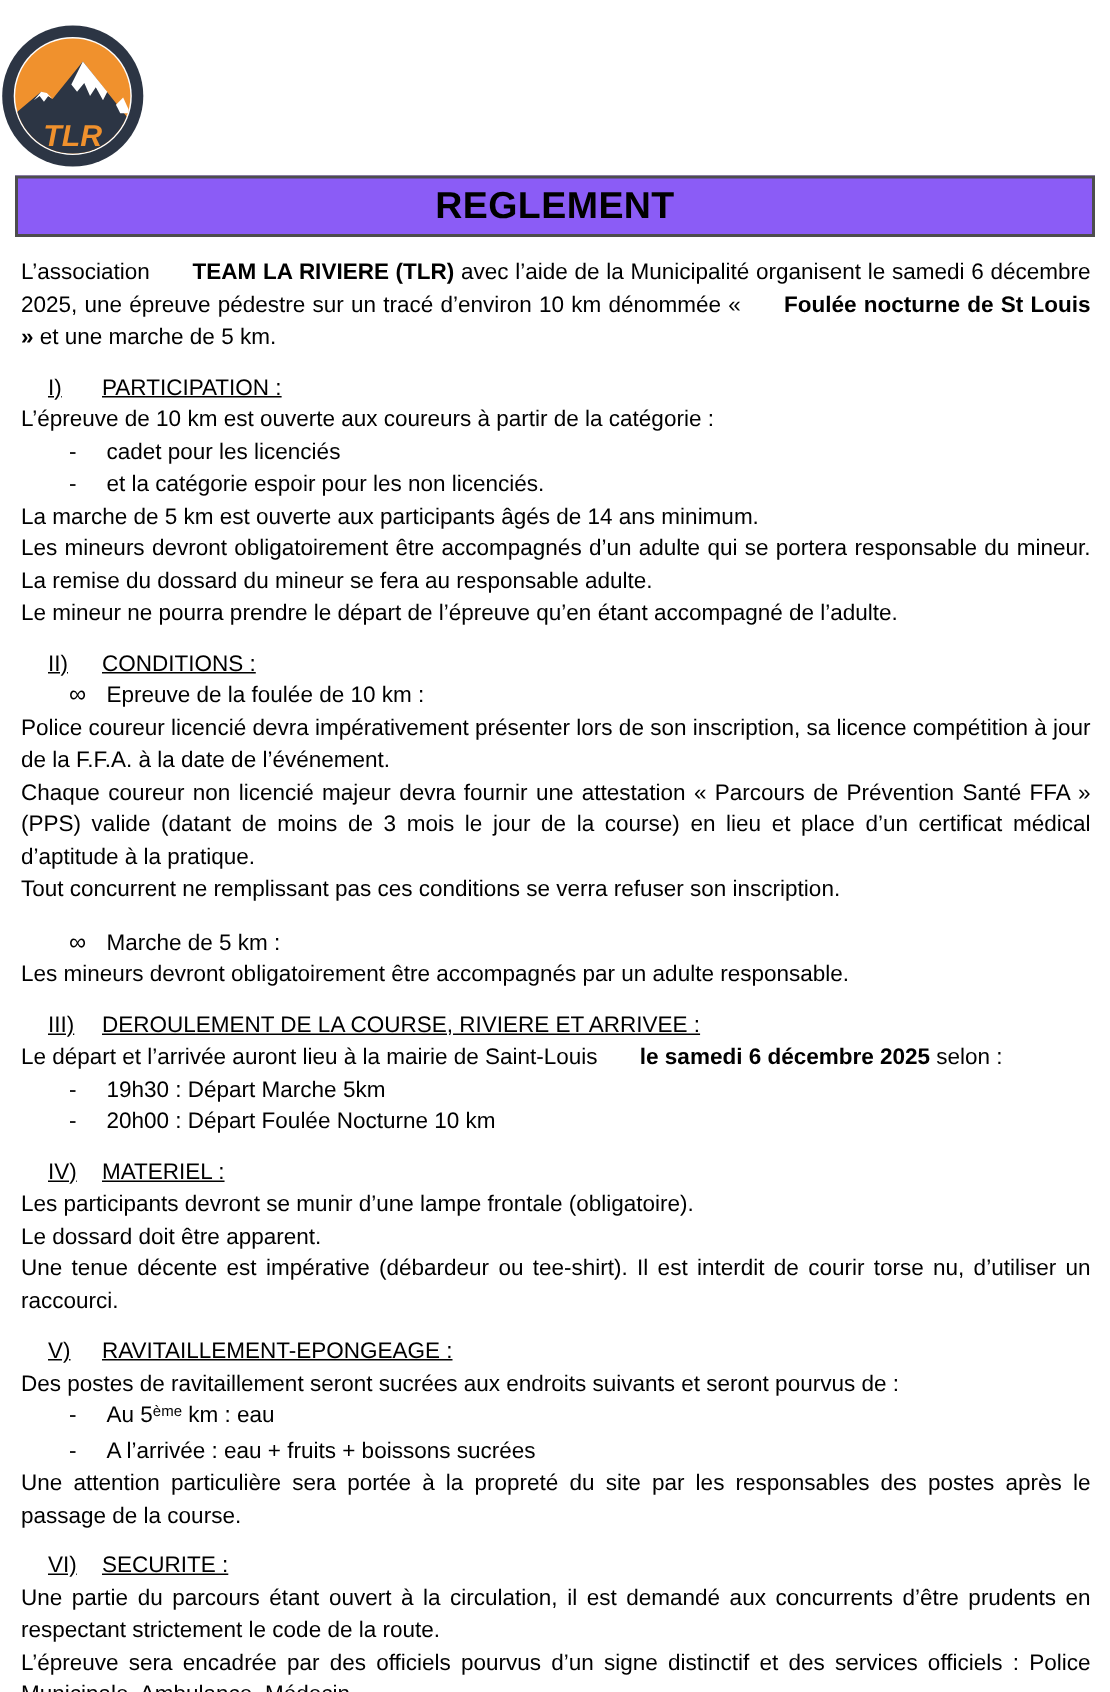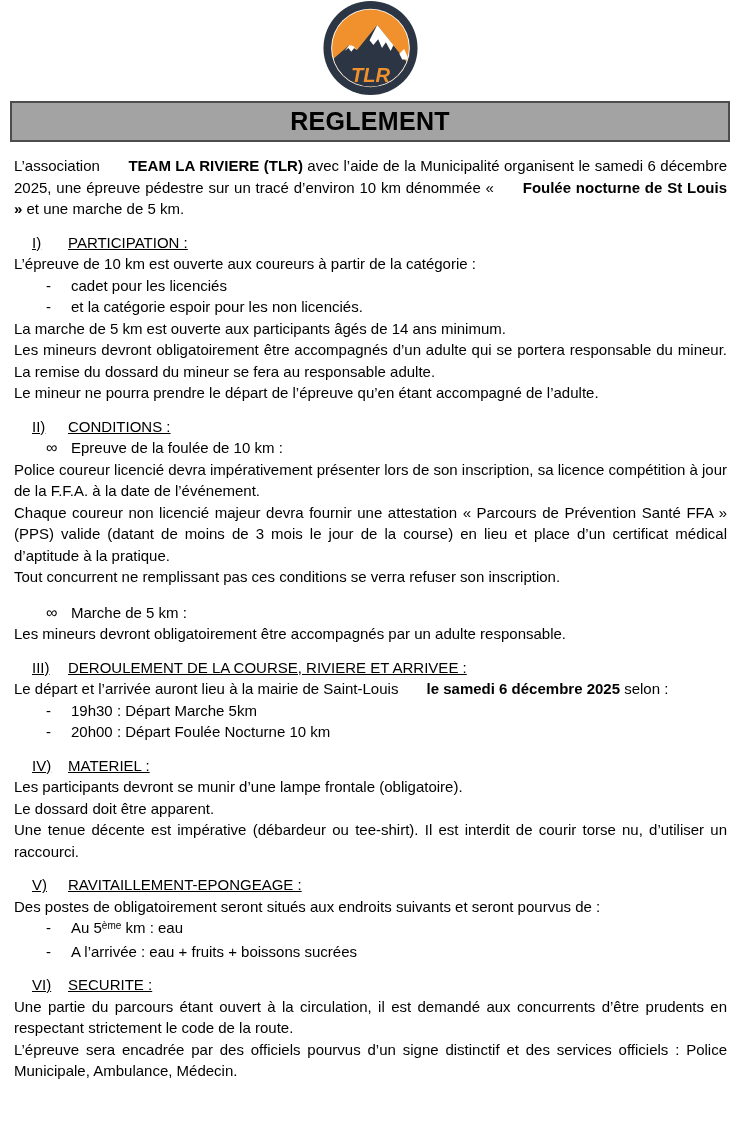--- a/index.html
+++ b/index.html
@@ -10,28 +10,28 @@
     overflow: hidden;
     background: #ffffff;
   }
   body {
     font-family: "Liberation Sans", sans-serif;
     font-size: 15px;
     line-height: 21.5px;
     color: #000000;
   }
   .logo-wrap {
-    padding-top: 0;
-    text-align: center;
+    padding-top: 16px;
+    text-align: left;
     line-height: 0;
   }
   .title-bar {
     margin: 5px 10px 0 10px;
     height: 37px;
-    background: #a3a3a3;
+    background: #8b5cf6;
     border: 2px solid #4d4d4d;
     display: flex;
     align-items: center;
     justify-content: center;
   }
   .title-bar span {
     font-size: 25px;
     font-weight: bold;
     letter-spacing: 0.3px;
   }
@@ -123,23 +123,24 @@
         <div class="blk dash"><span class="mark">-</span><span><span>20h00 : Départ Foulée Nocturne 10 km</span></span></div>
       </section>
       <section>
         <div class="sec-h"><span class="num-wrap"><span class="num">IV)</span></span><span class="sec-title">MATERIEL :</span></div>
         <div class="blk p"><span>Les participants devront se munir d’une lampe frontale (obligatoire).</span></div>
         <div class="blk p"><span>Le dossard doit être apparent.</span></div>
         <div class="blk p"><span>Une tenue décente est impérative (débardeur ou tee-shirt). Il est interdit de courir torse nu, d’utiliser un raccourci.</span></div>
       </section>
       <section>
         <div class="sec-h"><span class="num-wrap"><span class="num">V)</span></span><span class="sec-title">RAVITAILLEMENT-EPONGEAGE :</span></div>
-        <div class="blk p"><span>Des postes de obligatoirement seront situés aux endroits suivants et seront pourvus de :</span></div>
+        <div class="blk p"><span>Des postes de ravitaillement seront sucrées aux endroits suivants et seront pourvus de :</span></div>
         <div class="blk dash"><span class="mark">-</span><span><span>Au 5</span><span class="sup">ème</span><span> km : eau</span></span></div>
         <div class="blk dash"><span class="mark">-</span><span><span>A l’arrivée : eau + fruits + boissons sucrées</span></span></div>
+        <div class="blk p"><span>Une attention particulière sera portée à la propreté du site par les responsables des postes après le passage de la course.</span></div>
       </section>
       <section>
         <div class="sec-h"><span class="num-wrap"><span class="num">VI)</span></span><span class="sec-title">SECURITE :</span></div>
         <div class="blk p"><span>Une partie du parcours étant ouvert à la circulation, il est demandé aux concurrents d’être prudents en respectant strictement le code de la route.</span></div>
         <div class="blk p"><span>L’épreuve sera encadrée par des officiels pourvus d’un signe distinctif et des services officiels : Police Municipale, Ambulance, Médecin.</span></div>
       </section>
     </div>
 
 </div>
 

